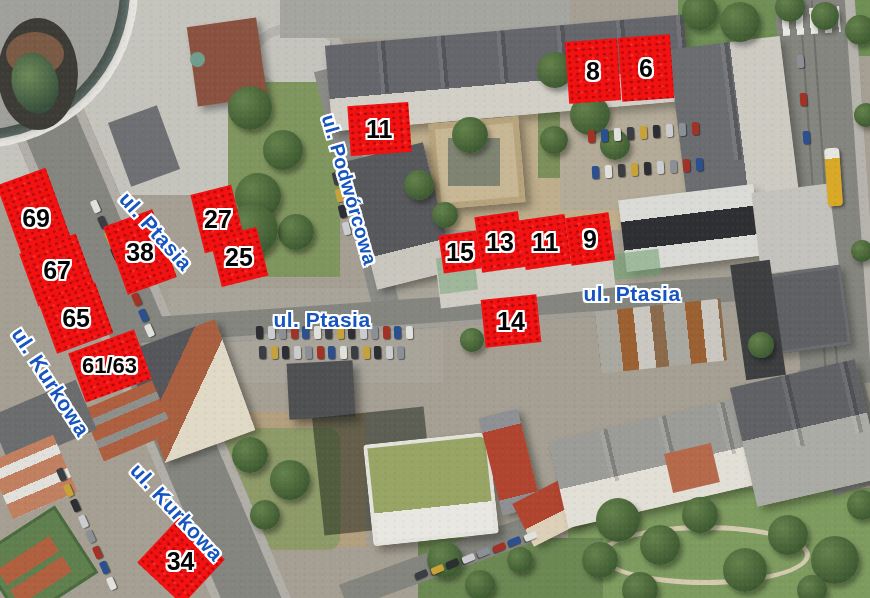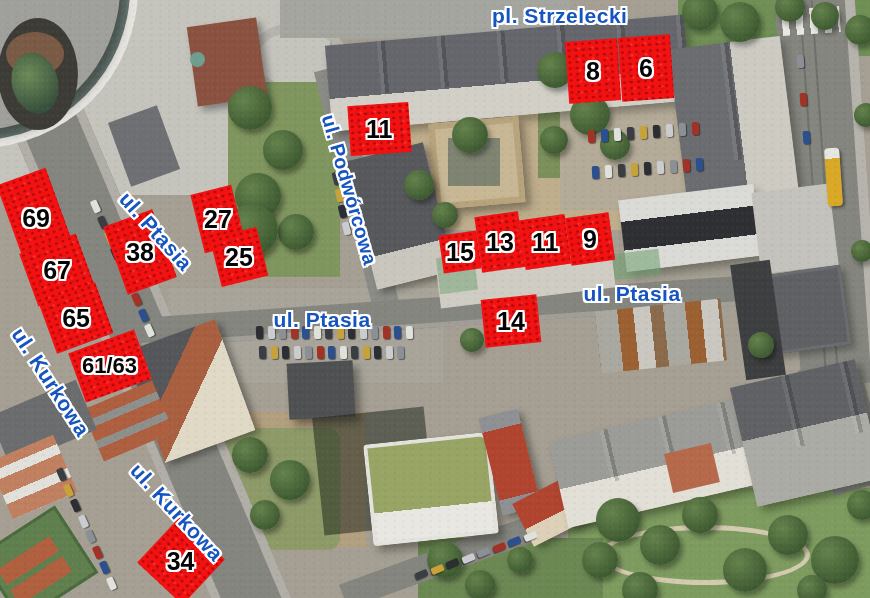--- a/index.html
+++ b/index.html
@@ -199,21 +199,20 @@
   <div class="parcel" style="left:568px;top:215px;width:44px;height:48px;transform:rotate(-8deg);">
       <span style="transform:rotate(8deg);">9</span>
     </div>
   <div class="parcel" style="left:483px;top:297px;width:56px;height:48px;transform:rotate(-6deg);">
       <span style="transform:rotate(6deg);">14</span>
     </div>
   <div class="parcel" style="left:150px;top:530px;width:62px;height:62px;transform:rotate(43deg);">
       <span style="transform:rotate(-43deg);">34</span>
     </div>
 
-  <div class="slabel" style="left:492px;top:5px;">pl. Strzelecki</div>
   <div class="slabel" style="left:349px;top:190px;transform:translate(-50%,-50%) rotate(74deg);font-size:19.5px;">ul. Podwórcowa</div>
   <div class="slabel" style="left:156px;top:231px;transform:translate(-50%,-50%) rotate(48deg);">ul. Ptasia</div>
   <div class="slabel" style="left:322px;top:319px;transform:translate(-50%,-50%);">ul. Ptasia</div>
   <div class="slabel" style="left:632px;top:293px;transform:translate(-50%,-50%);">ul. Ptasia</div>
   <div class="slabel" style="left:51px;top:382px;transform:translate(-50%,-50%) rotate(57deg);">ul. Kurkowa</div>
   <div class="slabel" style="left:177px;top:512px;transform:translate(-50%,-50%) rotate(47deg);">ul. Kurkowa</div>
 
 <div class="car" style="left: 256px; top: 326px; transform: rotate(-2deg); background: rgb(44, 46, 51);"></div>
     <div class="car" style="left: 267.5px; top: 326px; transform: rotate(-2deg); background: rgb(202, 204, 208);"></div>
     <div class="car" style="left: 279px; top: 326px; transform: rotate(-2deg); background: rgb(139, 144, 150);"></div>

